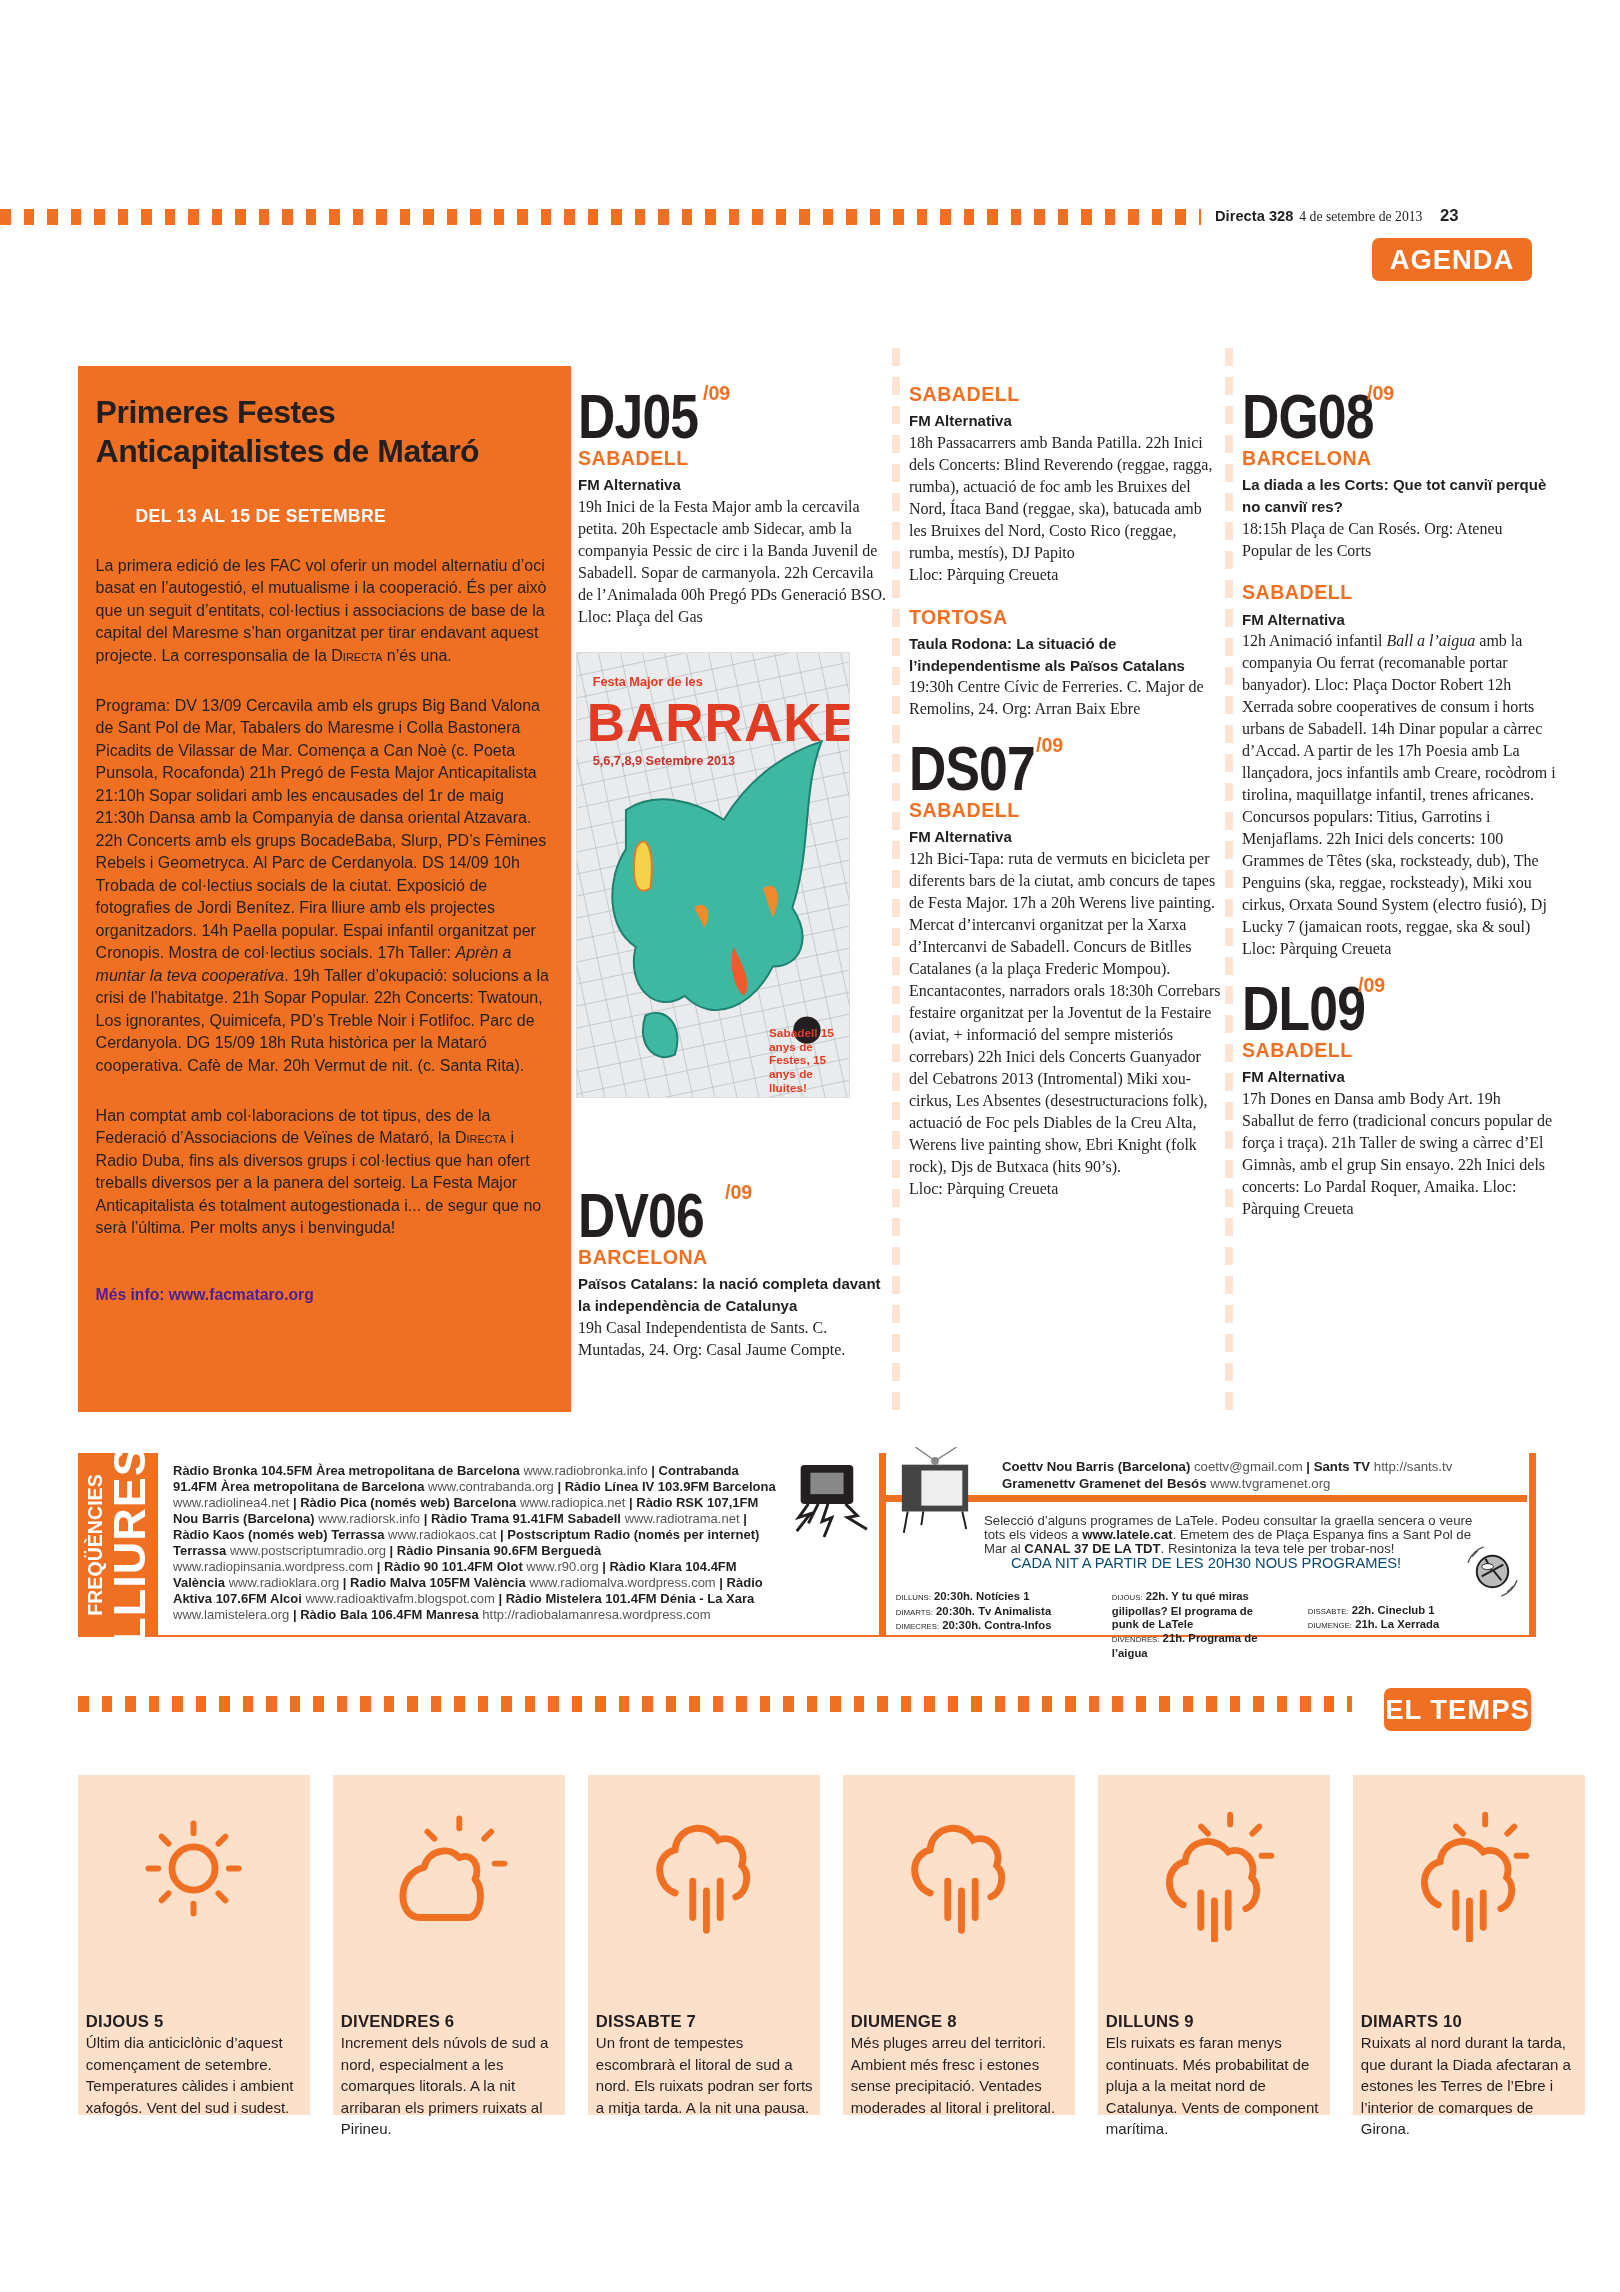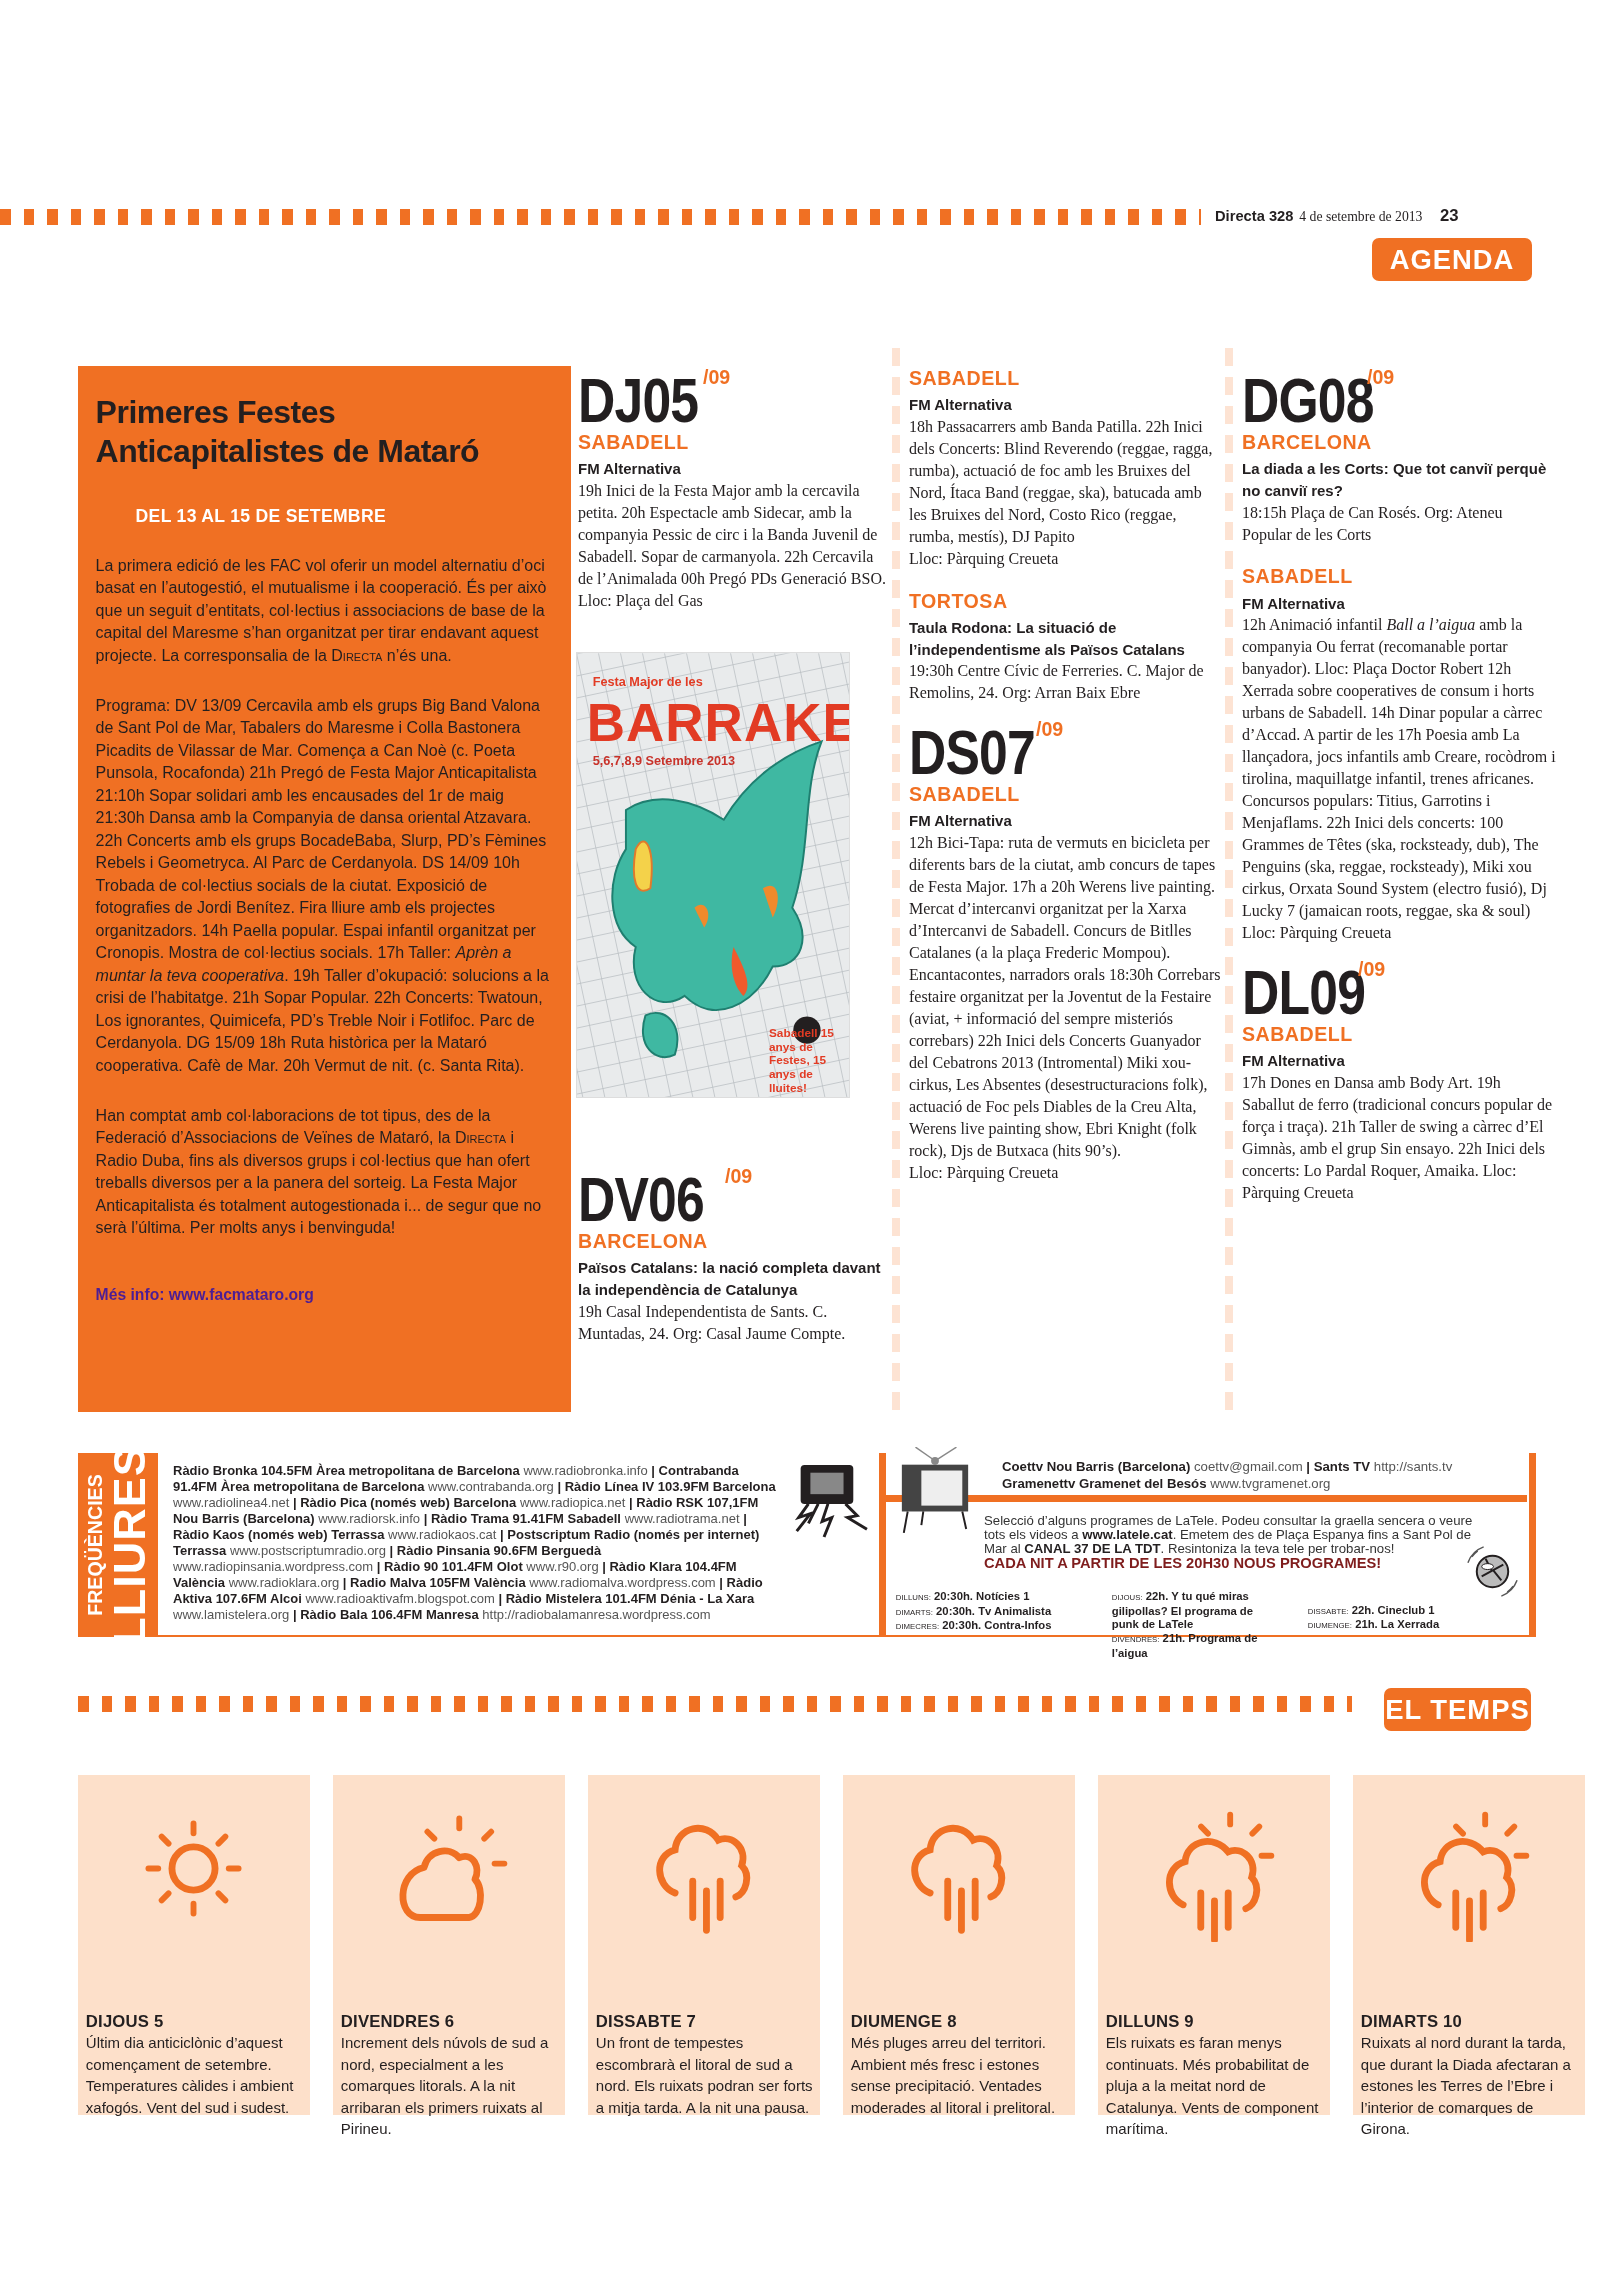--- a/index.html
+++ b/index.html
@@ -16,21 +16,21 @@
 
   
   #feature { position: absolute; left: 78px; top: 366px; width: 493px; height: 1046px; background: #f07023; padding: 17.6px 17.6px 0 17.6px; }
   #feature h1 { font-size: 32px; line-height: 39px; font-weight: bold; color: #231f20; letter-spacing: -0.5px; margin-top: 9.8px; }
   #feature .dates { color: #fff; font-weight: bold; font-size: 17.6px; margin-top: 35px; letter-spacing: 0.3px; padding-left: 40px; }
   #feature p { font-size: 16px; line-height: 22.5px; color: #231f20; margin-top: 27.4px; }
   #feature .sc { font-variant: small-caps; }
   #feature .more { color: #4c1d95; font-weight: bold; font-size: 15.7px; margin-top: 46px; }
 
   
-  .col { position: absolute; width: 314px; }
+  .col { position: absolute; width: 314px; margin-top: 16px; }
   #col1 { left: 578px; top: 372px; }
   #col2 { left: 909px; top: 367px; }
   #col3 { left: 1242px; top: 372px; }
   .vdash { position: absolute; width: 7.8px; background-image: repeating-linear-gradient(180deg, #fde3d3 0 17.6px, transparent 17.6px 29px); }
   #vdash1 { left: 892px; top: 348px; height: 1073px; }
   #vdash2 { left: 1225px; top: 348px; height: 1073px; }
 
   .daybig { font-family: "Liberation Sans Narrow", "Liberation Sans", sans-serif; font-weight: bold; font-size: 63px; line-height: 57px; letter-spacing: -1px; color: #231f20; display: inline-block; transform: scaleX(0.82); transform-origin: left; }
   .daywrap { position: relative; height: 59px; }
   .daymonth { position: absolute; top: -5.9px; font-family: "Liberation Sans Narrow", "Liberation Sans", sans-serif; font-weight: bold; font-size: 19.6px; color: #f07023; }
@@ -55,21 +55,21 @@
   #freq-text b { font-weight: bold; }
   #freq-text .url { font-weight: normal; color: #555; }
   #radio-art { position: absolute; left: 701px; top: 7.8px; width: 93px; height: 78px; }
 
   #tv { position: absolute; left: 879px; top: 1453px; width: 657px; height: 184px; border-left: 7.8px solid #f07023; border-right: 7.8px solid #f07023; border-bottom: 2.9px solid #f07023; }
   #tv-top { position: absolute; left: 0; top: 0; width: 641px; height: 49px; border-bottom: 7.8px solid #f07023; }
   #tv-top .txt { position: absolute; left: 116px; top: 5.9px; font-size: 13.2px; line-height: 16.7px; }
   #tv-top .url { color: #555; }
   #tv-desc { position: absolute; left: 98px; top: 61px; width: 510px; font-size: 13.2px; line-height: 14px; color: #333; }
   #tv-desc b { color: #231f20; }
-  #tv-desc .big { font-weight: bold; font-size: 14.7px; color: #7f1d1d; }
+  #tv-desc .big { font-weight: normal; font-size: 14.7px; color: #0c4a6e; margin-left: 27px; }
   #tv-sched { position: absolute; left: 9.8px; top: 137px; width: 627px; font-family: "Liberation Sans Narrow", "Liberation Sans", sans-serif; font-weight: bold; font-size: 11.3px; line-height: 13.7px; }
   .sched-col { position: absolute; top: 0; }
   .sched-col .day { font-size: 7.8px; font-weight: normal; text-transform: uppercase; }
   #tv-art { position: absolute; left: 9.8px; top: -5.9px; width: 78px; height: 88px; }
   #mosquito { position: absolute; left: 578px; top: 90px; width: 57px; height: 57px; }
 
   #bottom-dashes { left: 78px; top: 1696px; width: 1274px; }
 
   
   .wcard { position: absolute; top: 1750px; width: 156px; height: 340px; background: #fde0ca; padding: 0 7.8px; margin-top: 25px; }

